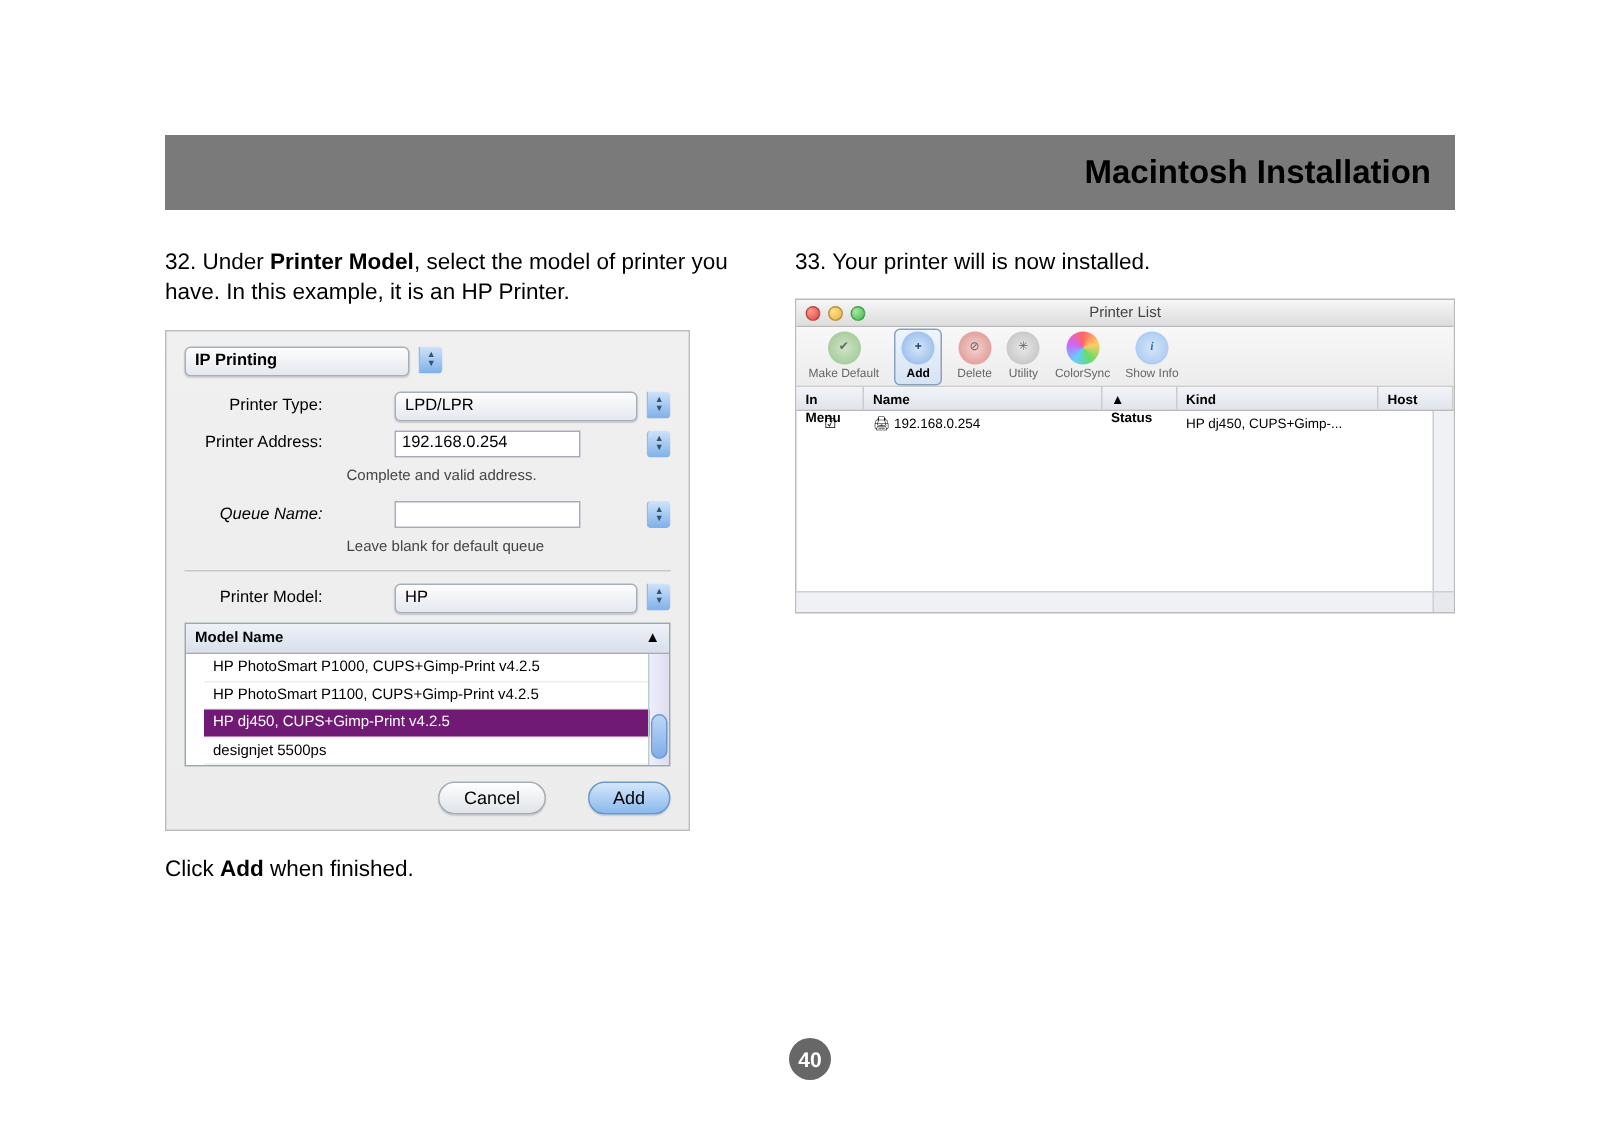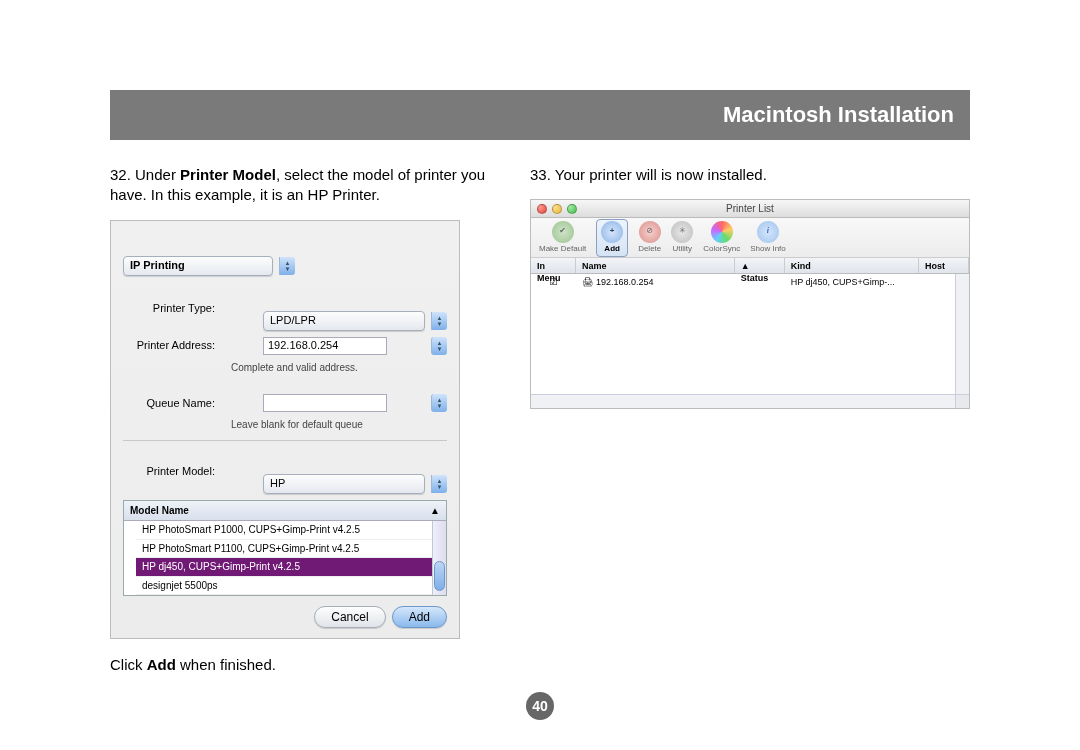--- a/index.html
+++ b/index.html
@@ -17,21 +17,21 @@
     left: 110px;
     right: 110px;
     height: 50px;
     background: #7a7a7a;
     display: flex;
     align-items: center;
     justify-content: flex-end;
     padding: 0 16px;
   }
   .header-bar span {
-    color: #ffffff;
+    color: #000000;
     font-weight: bold;
     font-size: 22px;
     font-family: Arial, sans-serif;
   }
   .content {
     position: absolute;
     top: 165px;
     left: 110px;
     right: 110px;
     display: flex;
@@ -70,21 +70,21 @@
     border-radius: 0 3px 3px 0;
     display: flex;
     flex-direction: column;
     align-items: center;
     justify-content: center;
     font-size: 6px;
     color: #356;
   }
   .aqua-end::before{content:"\25B2";line-height:1;}
   .aqua-end::after{content:"\25BC";line-height:1;}
-  .sel-wrap { display:flex; align-items:center;margin-top:25px; }
+  .sel-wrap { display:flex; align-items:flex-start; }
   .form-row { display:flex; align-items:center; margin:6px 0;gap:40px; }
   .form-row .lbl { width:100px; text-align:right; padding-right:8px; color:#000; font-size:11px;}
   .text-input {
     flex:1; height:18px; border:1px solid #aab; background:#fff;
     padding:0 4px; font-size:11px; display:flex; align-items:center;
   }
   .hint { font-size:10px; color:#444; margin-left:108px; margin-top:2px;}
   .divider { height:1px; background:#c8c8c8; margin:8px 0;}
   .model-list {
     border:1px solid #9aa; background:#fff; font-size:10px;
@@ -100,21 +100,21 @@
   .scrollbar-v {
     position:absolute; right:0; top:20px; bottom:0; width:14px;
     background:linear-gradient(90deg,#eef,#dde);
     border-left:1px solid #bcc;
   }
   .scroll-thumb {
     position:absolute; left:1px; right:1px; top:40px; height:30px;
     background:linear-gradient(#bcd6f7,#7faee8); border-radius:7px;
     border:1px solid #6d97c9;
   }
-  .btn-row { display:flex; justify-content:flex-end; gap:6px; margin-top:10px;}
+  .btn-row { display:flex; justify-content:flex-end; gap:28px; margin-top:10px;}
   .aqua-btn {
     background:linear-gradient(#fefefe,#e0e3e8);
     border:1px solid #a6adb8; border-radius:11px;
     height:22px; padding:0 16px; font-size:12px;
     box-shadow:0 1px 1px rgba(0,0,0,0.15);
   }
   .aqua-btn.primary { background:linear-gradient(#d5e7fb,#8ab9ec); border-color:#6d97c9;}
   .click-add { margin-top:16px; font-size:15px; }
   
   .mac-window {
@@ -195,21 +195,21 @@
 
       <div class="form-row">
         <span class="lbl">Printer Address:</span>
         <span class="text-input">
             <span>192.168.0.254</span>
           </span>
         <span class="aqua-end" style="border-radius:3px;margin-left:4px;"></span>
       </div>
       <div class="hint">Complete and valid address.</div>
 
-      <div class="form-row" style="margin-top:20px;">
+      <div class="form-row" style="margin-top:10px;font-style:italic;">
         <span class="lbl">Queue Name:</span>
         <span class="text-input">
             <span></span>
           </span>
         <span class="aqua-end" style="border-radius:3px;margin-left:4px;"></span>
       </div>
       <div class="hint">Leave blank for default queue</div>
 
       <div class="divider"></div>
 

